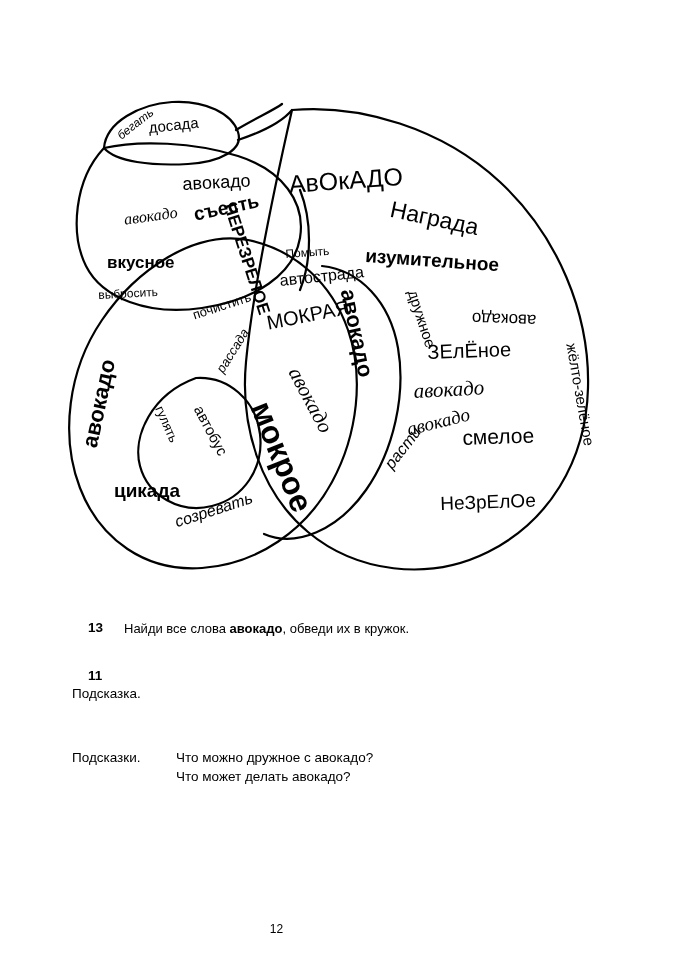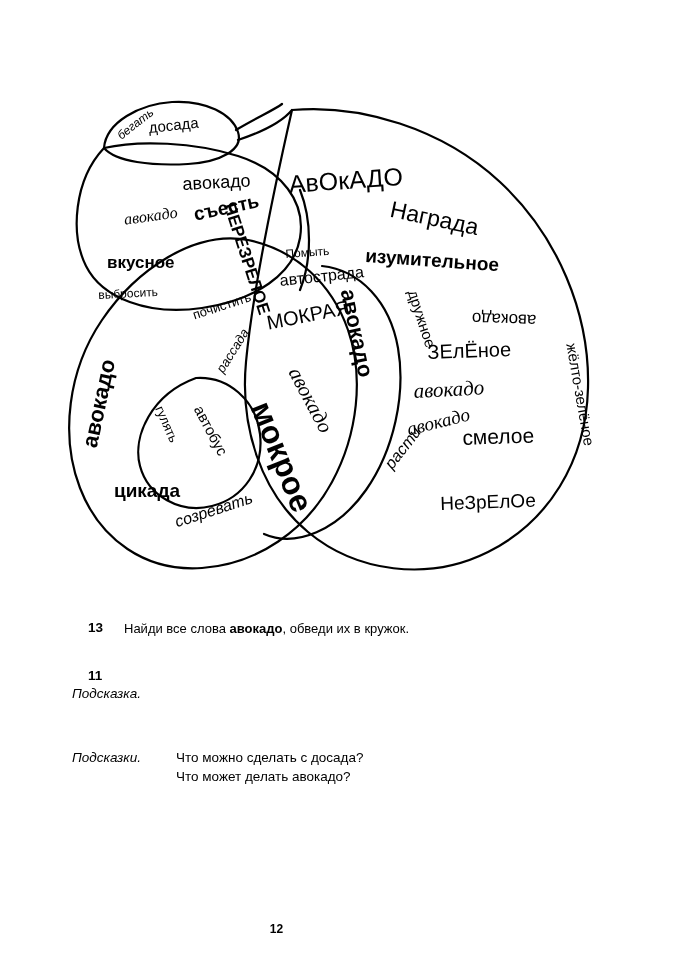--- a/index.html
+++ b/index.html
@@ -78,39 +78,38 @@
   .task .body b { font-weight: bold; }
 
   .hint {
     position: relative;
     padding: 0 70px 0 72px;
     display: flex;
     font-size: 13.5px;
     line-height: 1.45;
   }
   .hint .hlabel {
-    font-style: italic;
     width: 104px;
     flex: 0 0 104px;
   }
   .hint .htext { flex: 1; }
 
   .sp-a { height: 30px; }
   .sp-b { height: 16px; }
   .sp-c { height: 28px; }
   .sp-d { height: 16px; }
 
   #pagenum {
     position: absolute;
     left: 0;
     top: 922px;
     width: 553px;
     text-align: center;
     font-size: 12px;
-    font-weight: bold;
+    font-weight: normal;
   }
 </style>
 </head>
 <body>
 
 <div id="page">
 
   <div id="art">
     <svg viewBox="0 0 570 560" xmlns="http://www.w3.org/2000/svg">
       <g fill="none" stroke="#000" stroke-width="2.2" stroke-linejoin="round" stroke-linecap="round">
@@ -201,21 +200,21 @@
     </div>
 
     <div class="sp-c"></div>
 
 
     <div class="sp-d"></div>
 
     <div class="hint">
       <span class="hlabel">Подсказки.</span>
       <span class="htext">
-        <span>Что можно сделать с досада?</span><br>
+        <span>Что можно дружное с авокадо?</span><br>
         <span>Что может делать авокадо?</span>
       </span>
     </div>
 
   </div>
 
   <div id="pagenum">12</div>
 </div>
 
 </body></html>

